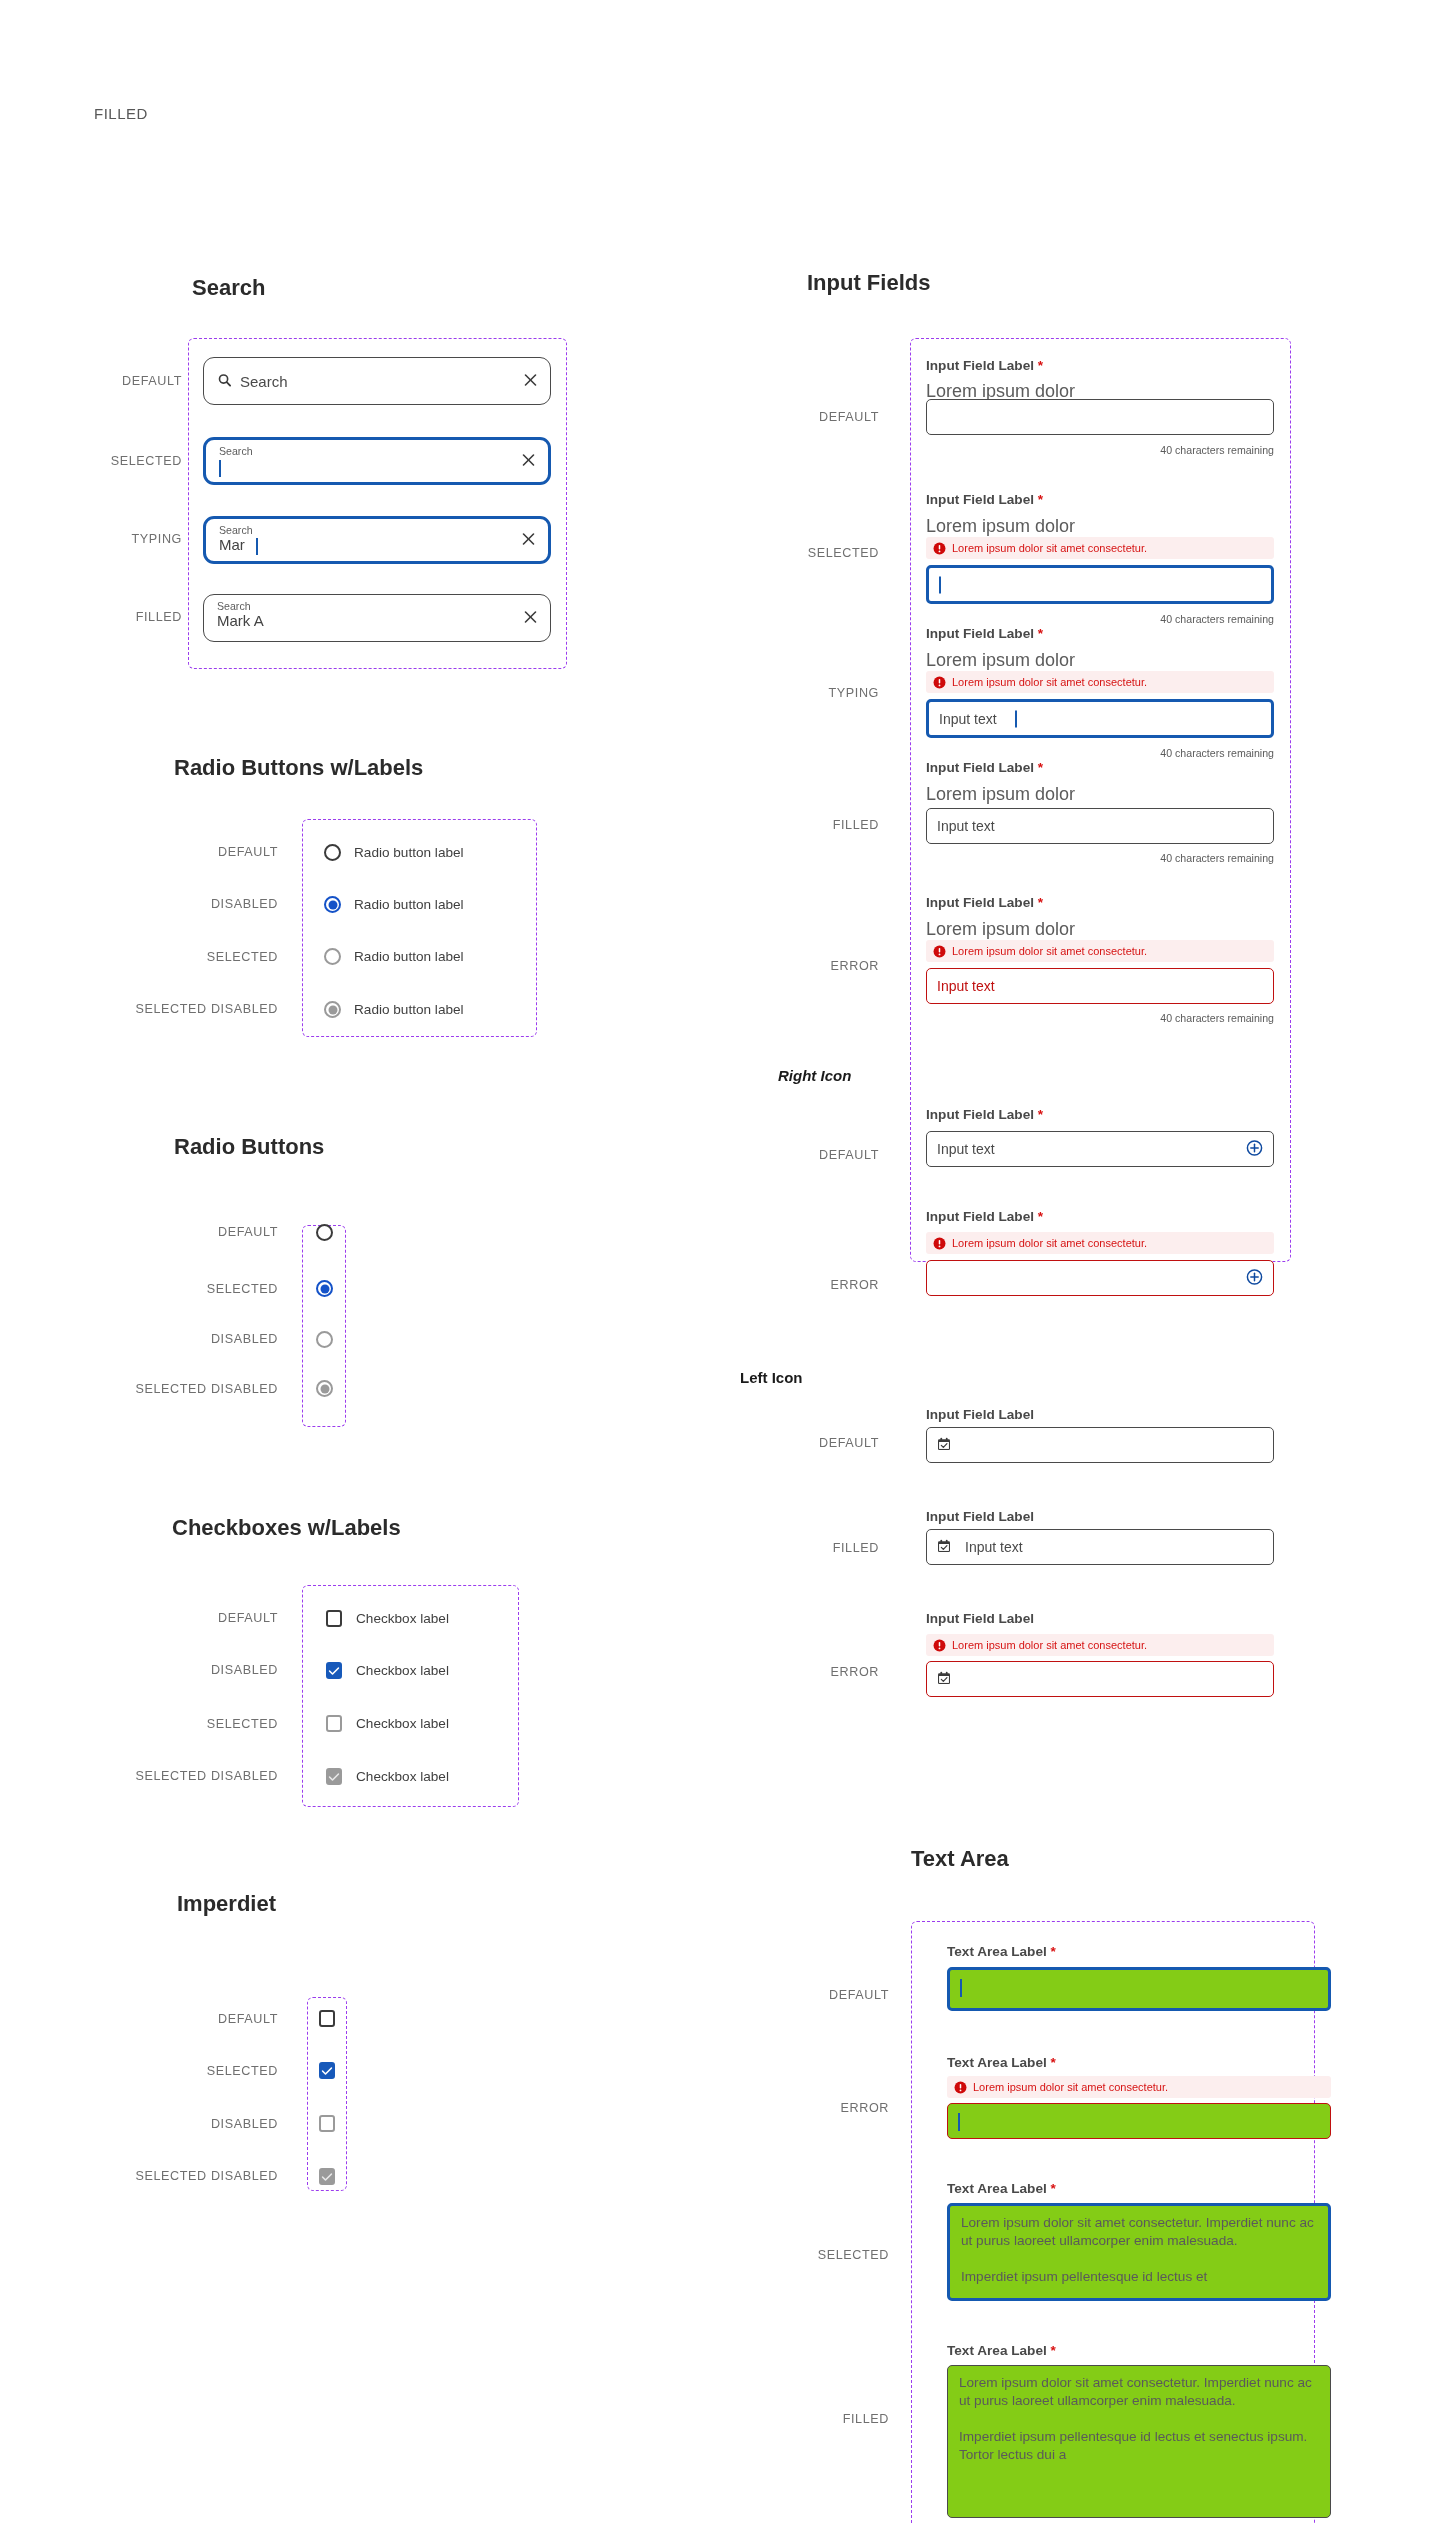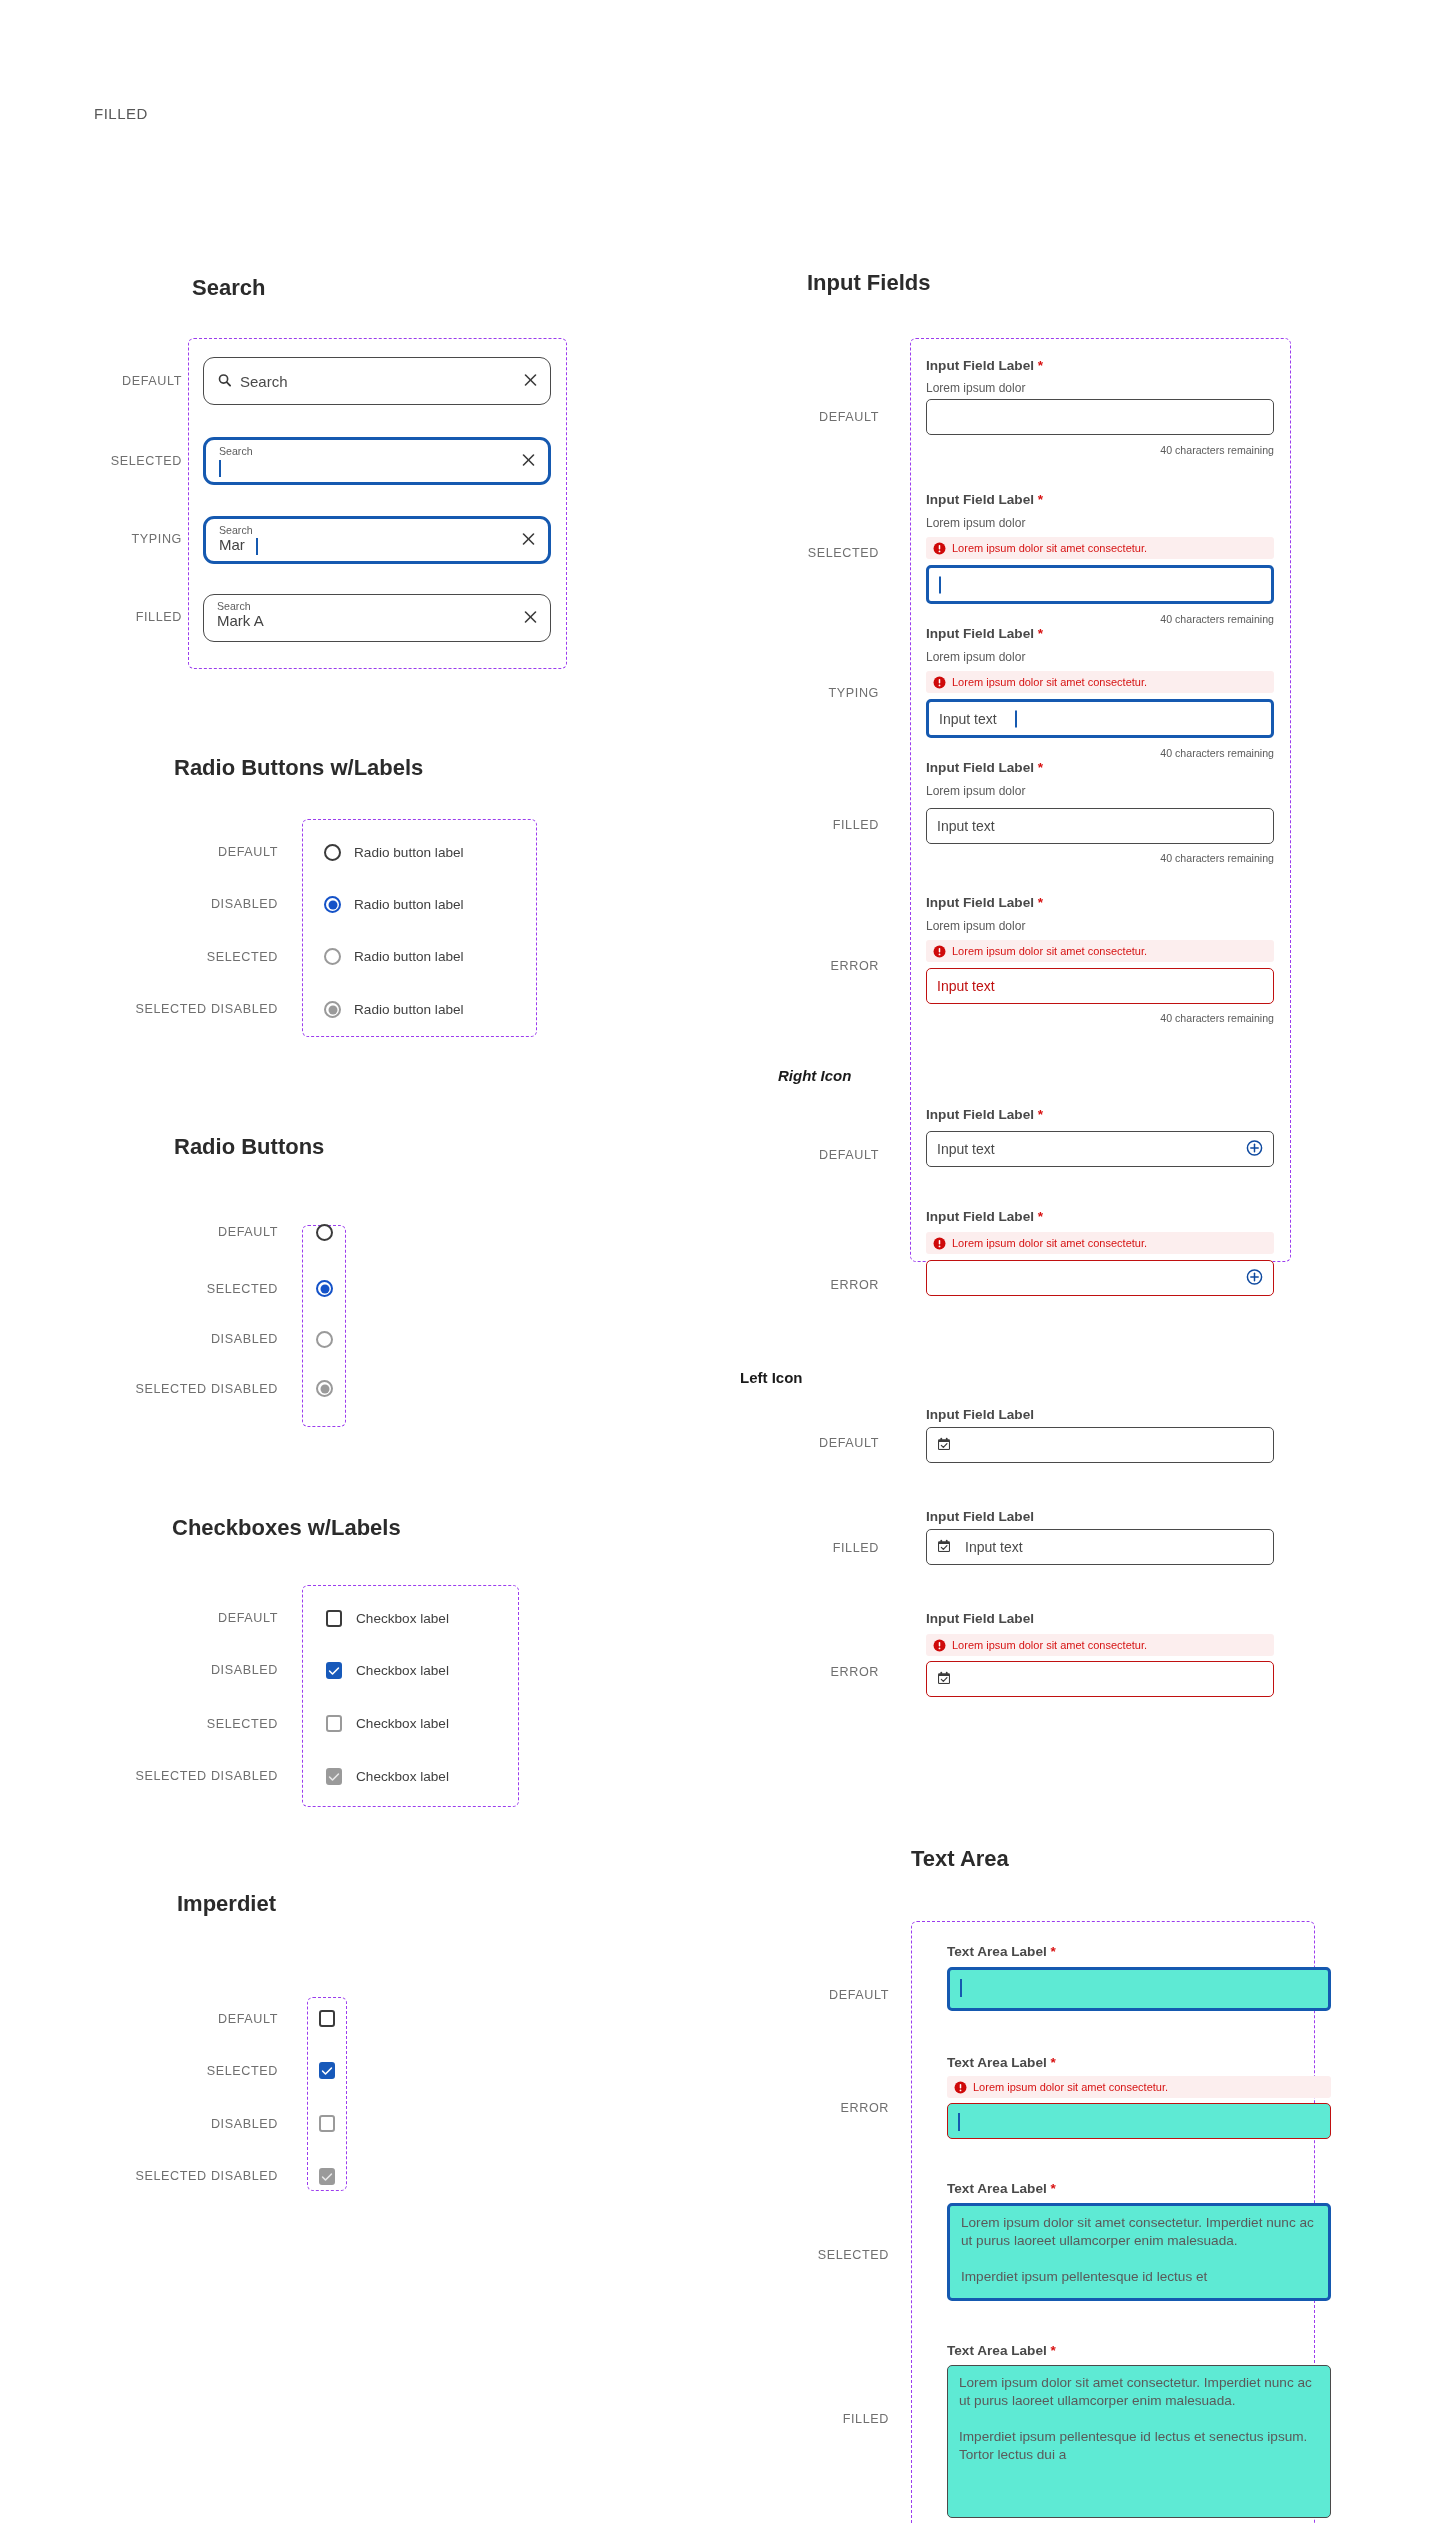--- a/index.html
+++ b/index.html
@@ -66,21 +66,21 @@
   .s-mag { position:absolute; left:13px; top:50%; transform:translateY(-50%); }
   .s-x { position:absolute; right:12px; top:50%; transform:translateY(-50%); }
 
   
   .f-label {
     position:absolute; font-size:13.6px; font-weight:800; color:#494949;
     white-space:nowrap;
   }
   .f-label .req { color:#d81111; font-weight:700; }
   .f-help {
-    position:absolute; font-size:12px; color:#5b5b5b;
+    position:absolute; font-size:18px; color:#5b5b5b;
   }
   .f-err {
     position:absolute; background:#fceeee; border-radius:3px;
     display:flex; align-items:center; padding:0 7px;
   }
   .f-err .etxt { font-size:11px; color:#d61414; margin-left:6px; white-space:nowrap; }
   .f-count {
     position:absolute; font-size:10.6px; color:#5b5b5b; text-align:right; white-space:nowrap;
   }
   .ibox {
@@ -97,21 +97,21 @@
     position:absolute; left:10px; top:50%; transform:translateY(-50%);
     width:1.5px; height:17px; background:#1559b0;
   }
   .ibox-ricon { position:absolute; right:10px; top:50%; transform:translateY(-50%); }
   .ibox-licon { position:absolute; left:9px; top:50%; transform:translateY(-50%); }
   .ibox-txt.withicon { left:38px; }
 
   
   .tabox {
     position:absolute; border:1.5px solid #4a4a4a; border-radius:5px;
-    background:#5eead4; overflow:hidden;
+    background:#84cc16; overflow:hidden;
   }
   .tabox.focus { border:3px solid #1559b0; }
   .tabox.err { border:1.5px solid #c01010; }
   .ta-txt {
     position:absolute; left:11px; top:8px; right:9px;
     font-size:13.6px; line-height:1.33; color:#5a5a5a; white-space:pre-wrap;
   }
   .ta-caret {
     position:absolute; left:10px; top:9px; width:1.5px; height:18px; background:#1559b0;
   }

